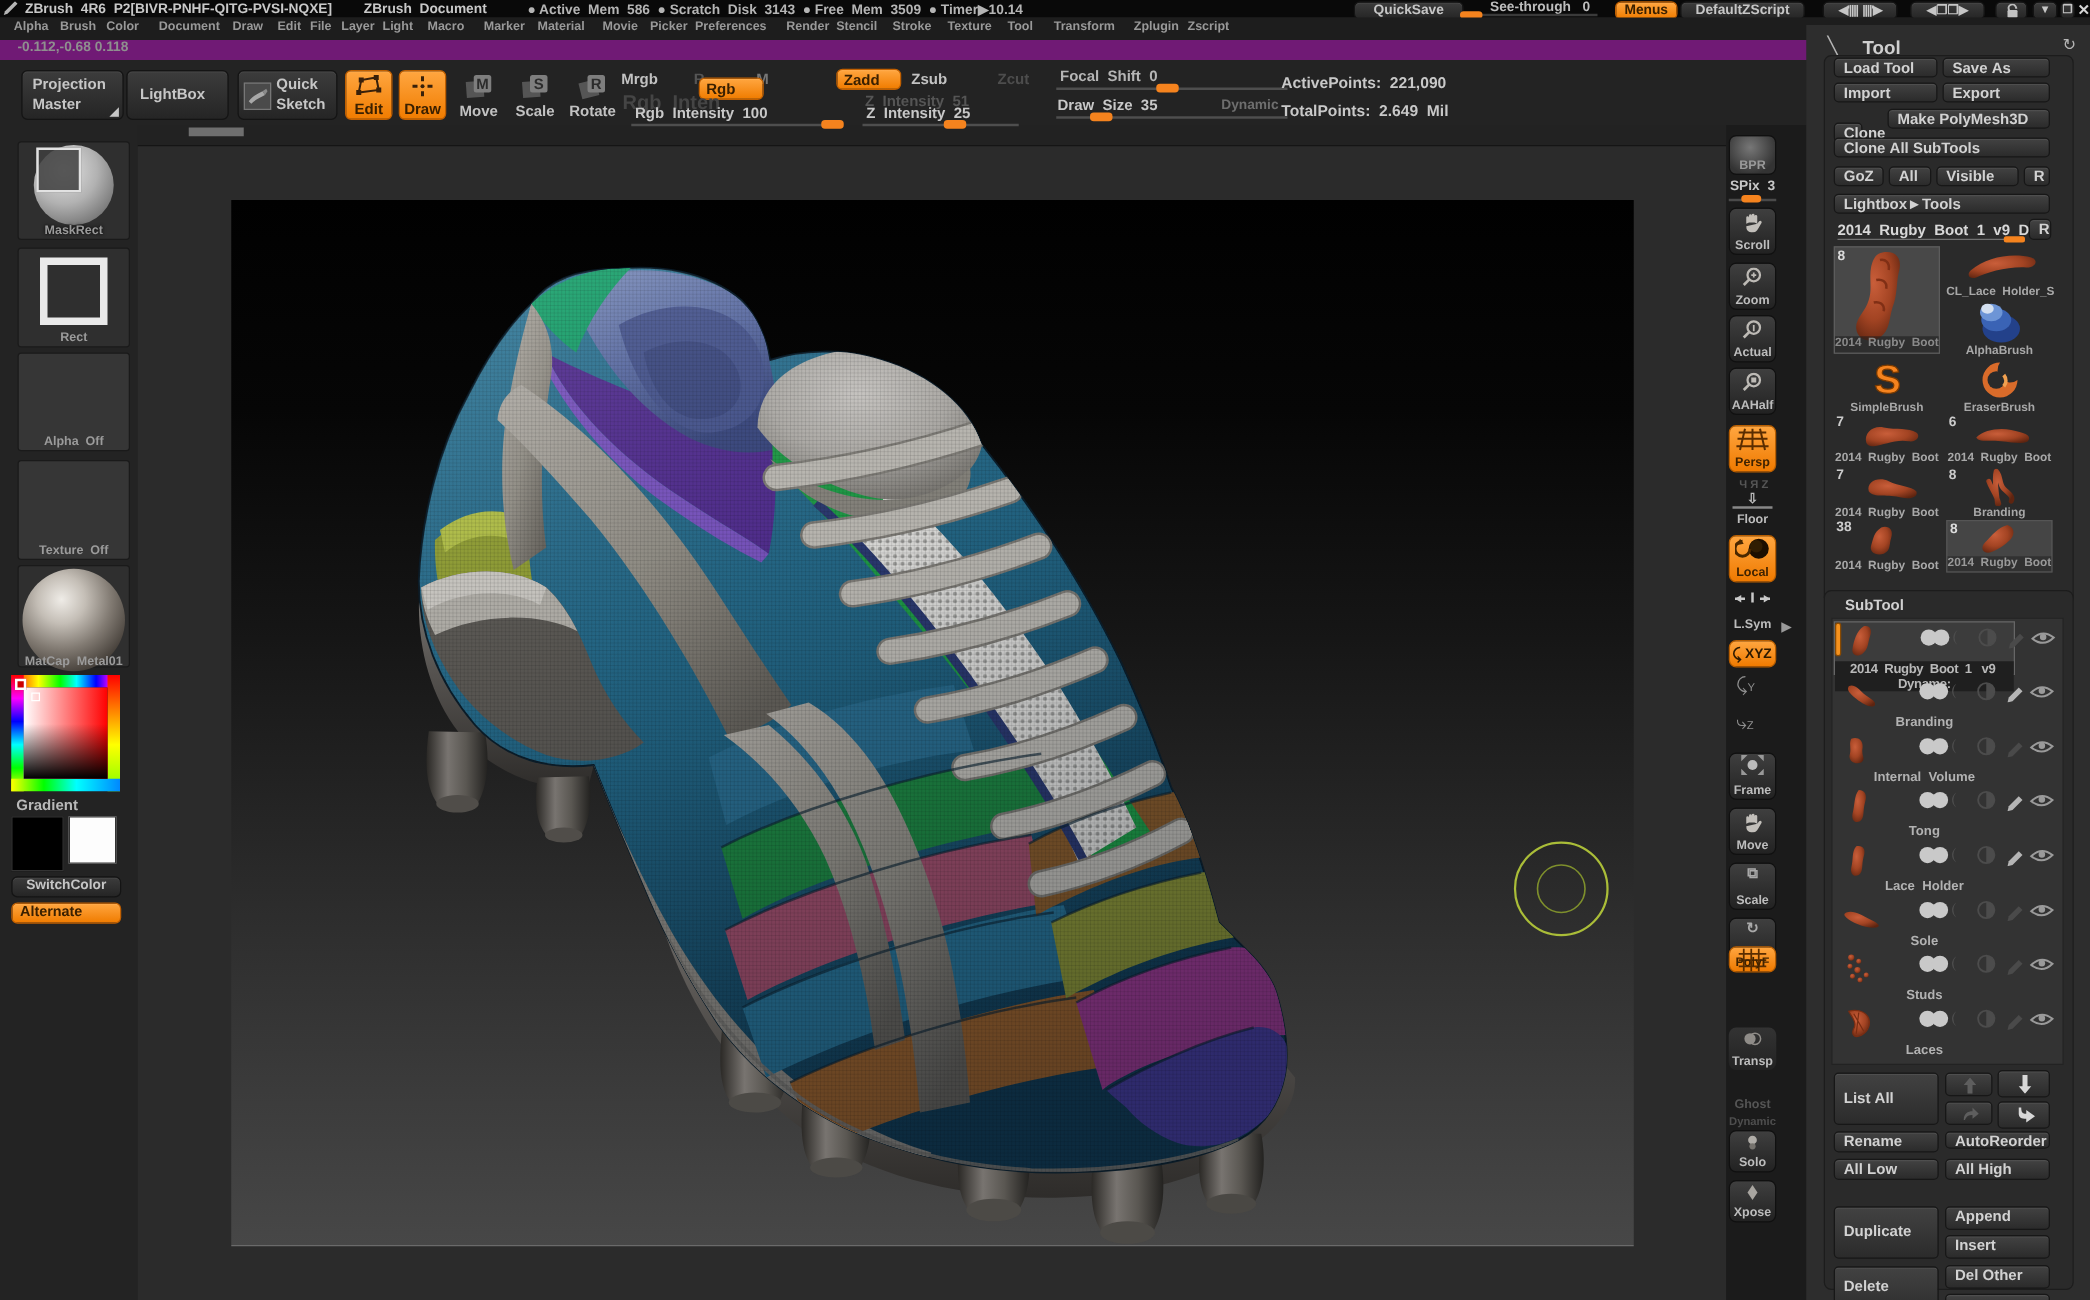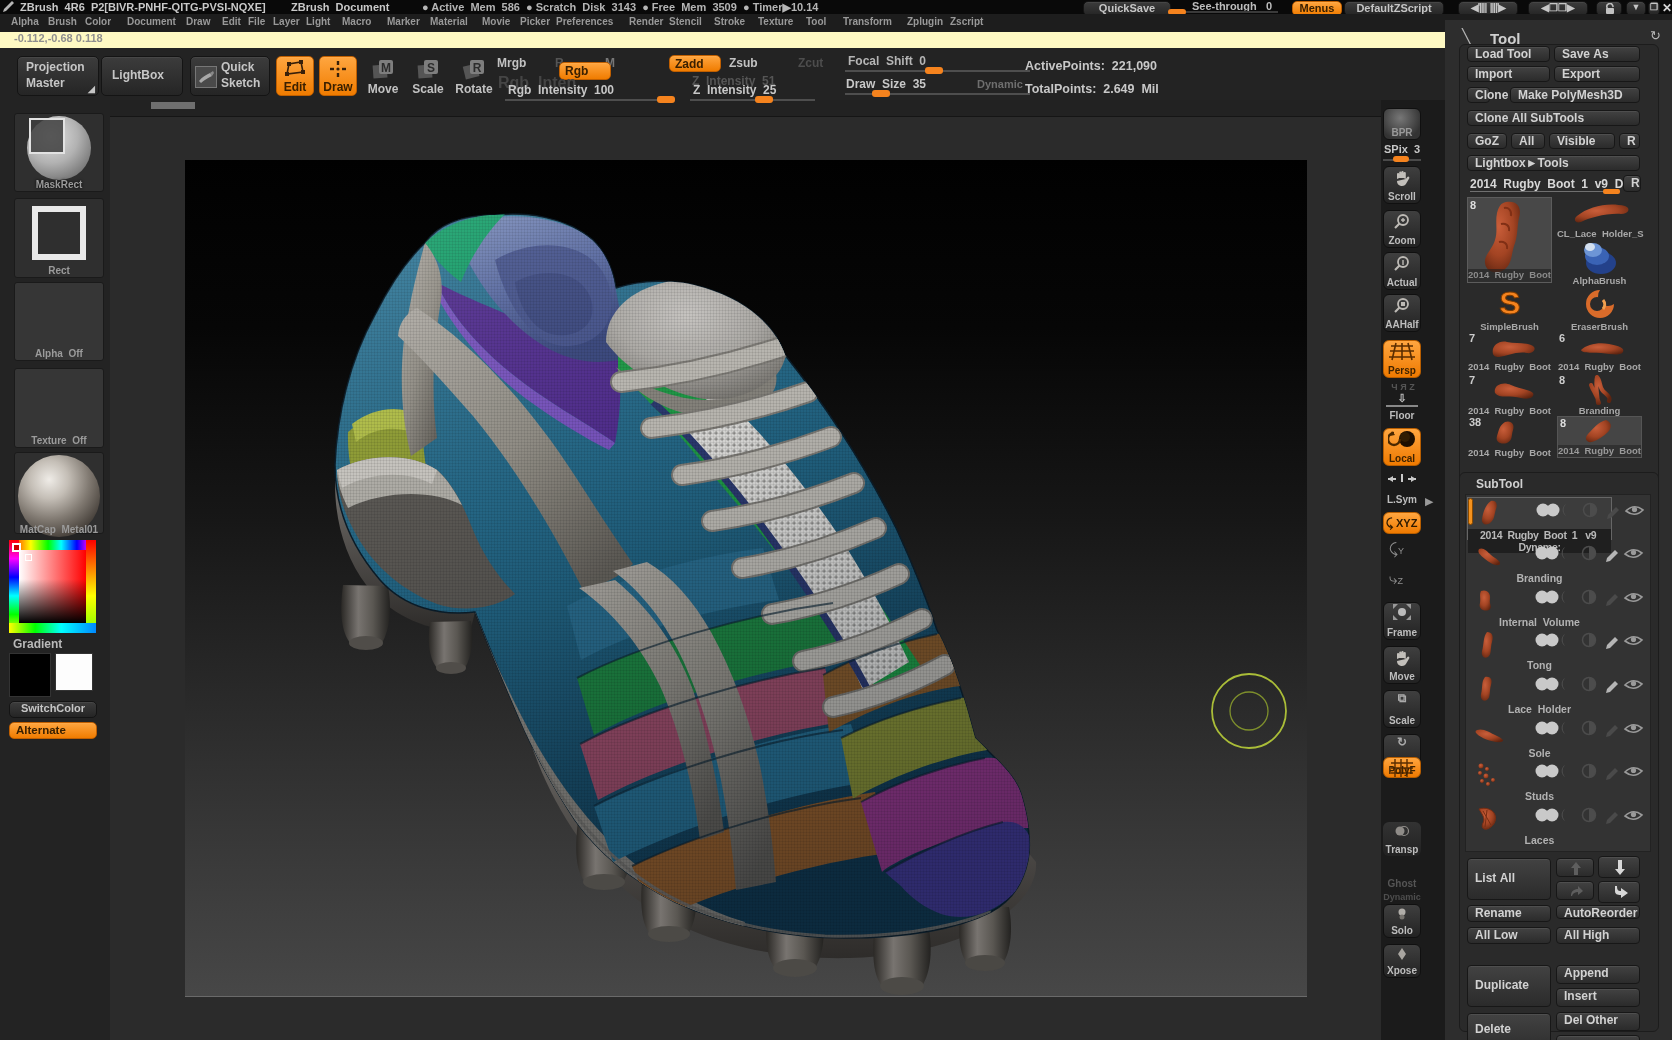--- a/index.html
+++ b/index.html
@@ -7,21 +7,21 @@
     font-family:"Liberation Sans", sans-serif; }
   .abs { position:absolute;padding-left:44px; }
   #app { position:relative; width:1672px; height:1040px; background:#222; }
 
   
   #titlebar { left:0; top:0; width:1672px; height:14px; background:#090909;
     color:#c9c9c9; font-size:11px; font-weight:bold; }
   #menubar { left:0; top:14px; width:1672px; height:18px; background:#1d1d1d;
     color:#999; font-size:10px; font-weight:bold; }
   .menuitem { position:absolute; top:2px; }
-  #coordrow { left:0; top:32px; width:1672px; height:16px; background:#fef9c3;
+  #coordrow { left:0; top:32px; width:1672px; height:16px; background:#701a75;
     color:#8f8f8f; font-size:11px; font-weight:bold; }
 
   #toolbar { left:0; top:48px; width:1672px; height:52px; background:#232323; }
   .tbtn { position:absolute; background:linear-gradient(#3c3c3c,#252525);
     border:1px solid #141414; border-radius:5px; color:#c6c6c6;
     font-size:12px; font-weight:bold; box-shadow:0 1px 0 rgba(255,255,255,.06) inset; }
   .orange { background:linear-gradient(#ffa640,#f07c00) !important; color:#3a2000 !important;
     border:1px solid #c05f00 !important; }
 
   
@@ -553,21 +553,21 @@
     </defs>
       </svg>
     <span style="position:absolute;left:17px;top:8px;color:#b5b5b5;font-size:15px;">╲</span>
     <span style="position:absolute;left:45px;top:10px;color:#cfcfcf;font-size:15px;font-weight:bold;">Tool</span>
     <span style="position:absolute;left:205px;top:8px;color:#b5b5b5;font-size:13px;">↻</span>
     <div style="position:absolute;left:14px;top:24px;width:200px;height:440px;background:#2a2a2a;border:1px solid #1c1c1c;border-radius:6px;"></div>
     <div class="rbtn" style="left:22px;top:26px;width:83px;height:16px;"><span>Load&nbsp;Tool</span></div>
     <div class="rbtn" style="left:109px;top:26px;width:86px;height:16px;"><span>Save&nbsp;As</span></div>
     <div class="rbtn" style="left:22px;top:46px;width:83px;height:16px;"><span>Import</span></div>
     <div class="rbtn" style="left:109px;top:46px;width:86px;height:16px;"><span>Export</span></div>
-    <div class="rbtn" style="left:22px;top:67px;width:23px;height:16px;"><span>Clone</span></div>
+    <div class="rbtn" style="left:22px;top:78px;width:23px;height:16px;"><span>Clone</span></div>
     <div class="rbtn" style="left:65px;top:67px;width:130px;height:16px;"><span>Make&nbsp;PolyMesh3D</span></div>
     <div class="rbtn" style="left:22px;top:90px;width:173px;height:16px;"><span>Clone&nbsp;All&nbsp;SubTools</span></div>
     <div class="rbtn" style="left:22px;top:113px;width:40px;height:16px;"><span>GoZ</span></div>
     <div class="rbtn" style="left:66px;top:113px;width:34px;height:16px;"><span>All</span></div>
     <div class="rbtn" style="left:104px;top:113px;width:66px;height:16px;"><span>Visible</span></div>
     <div class="rbtn" style="left:174px;top:113px;width:21px;height:16px;"><span>R</span></div>
     <div class="rbtn" style="left:22px;top:135px;width:173px;height:16px;"><span>Lightbox►Tools</span></div>
     <span style="position:absolute;left:25px;top:157px;color:#d8d8d8;font-size:12px;font-weight:bold;">2014&nbsp; Rugby&nbsp; Boot&nbsp; 1&nbsp; v9&nbsp; D</span>
     <div style="position:absolute;left:25px;top:171px;width:148px;height:1px;background:#707070;"></div>
     <div style="position:absolute;left:158px;top:169px;width:17px;height:5px;background:#f5831e;border-radius:2px;"></div>

